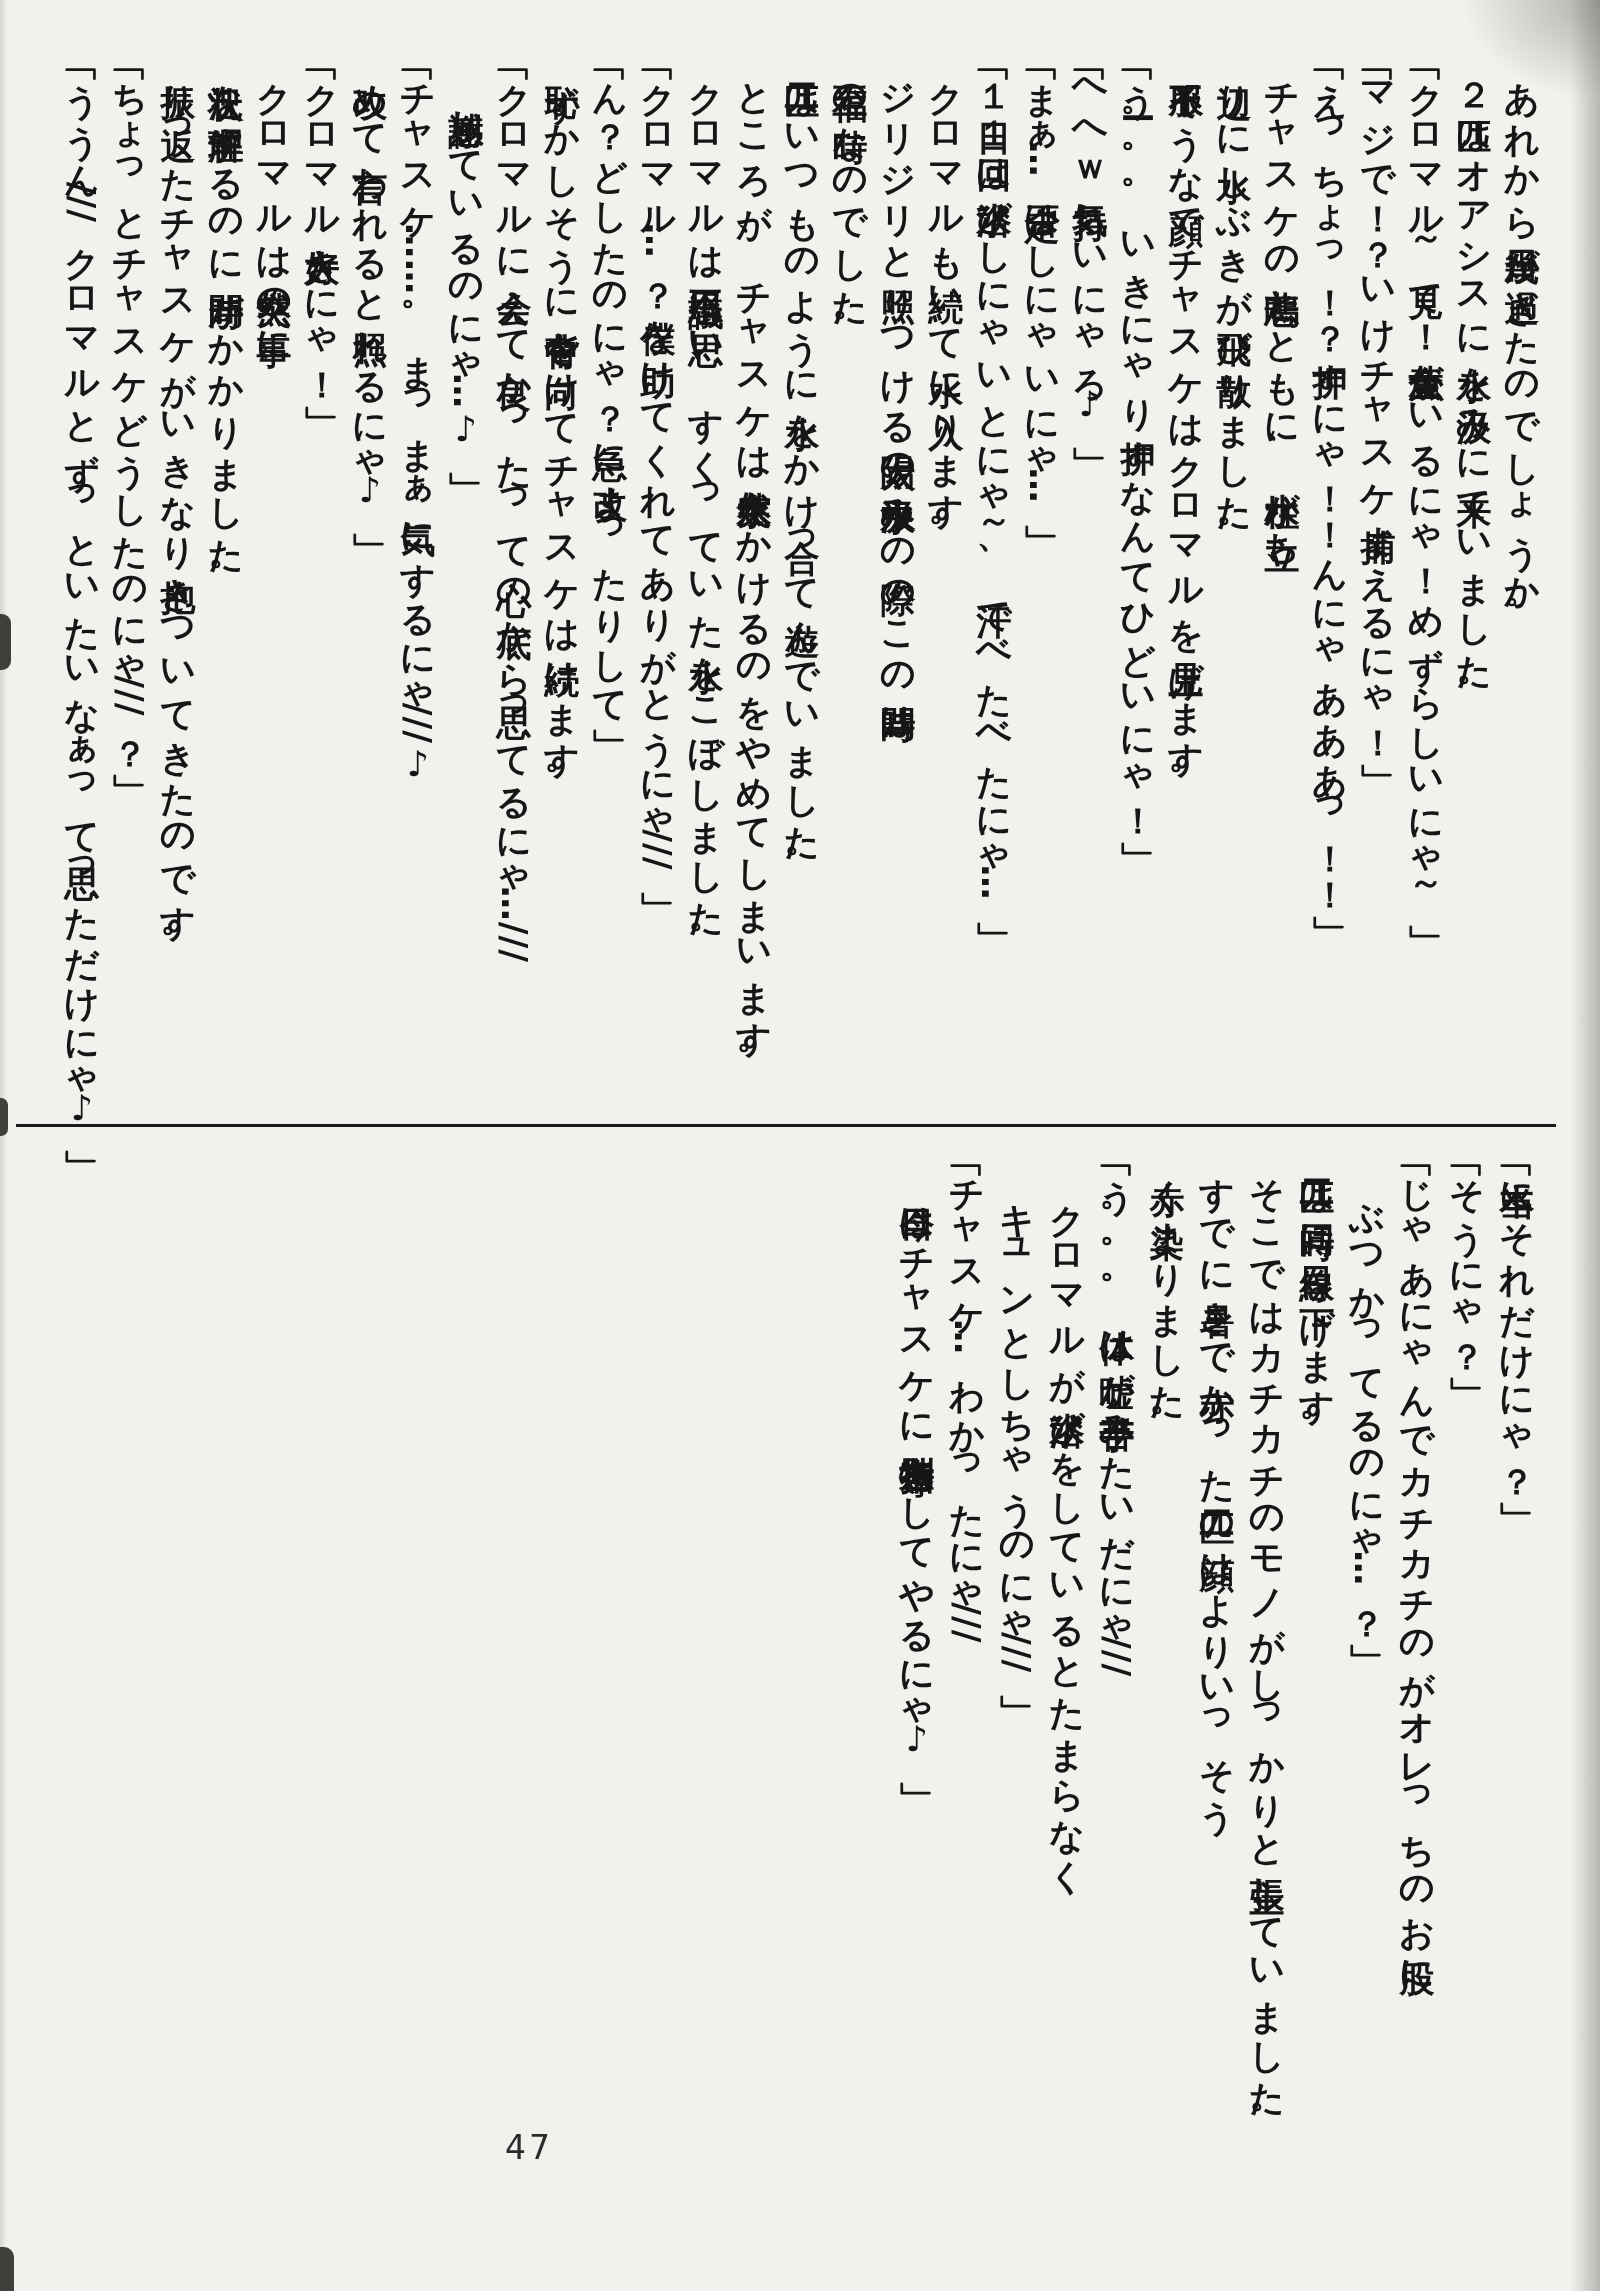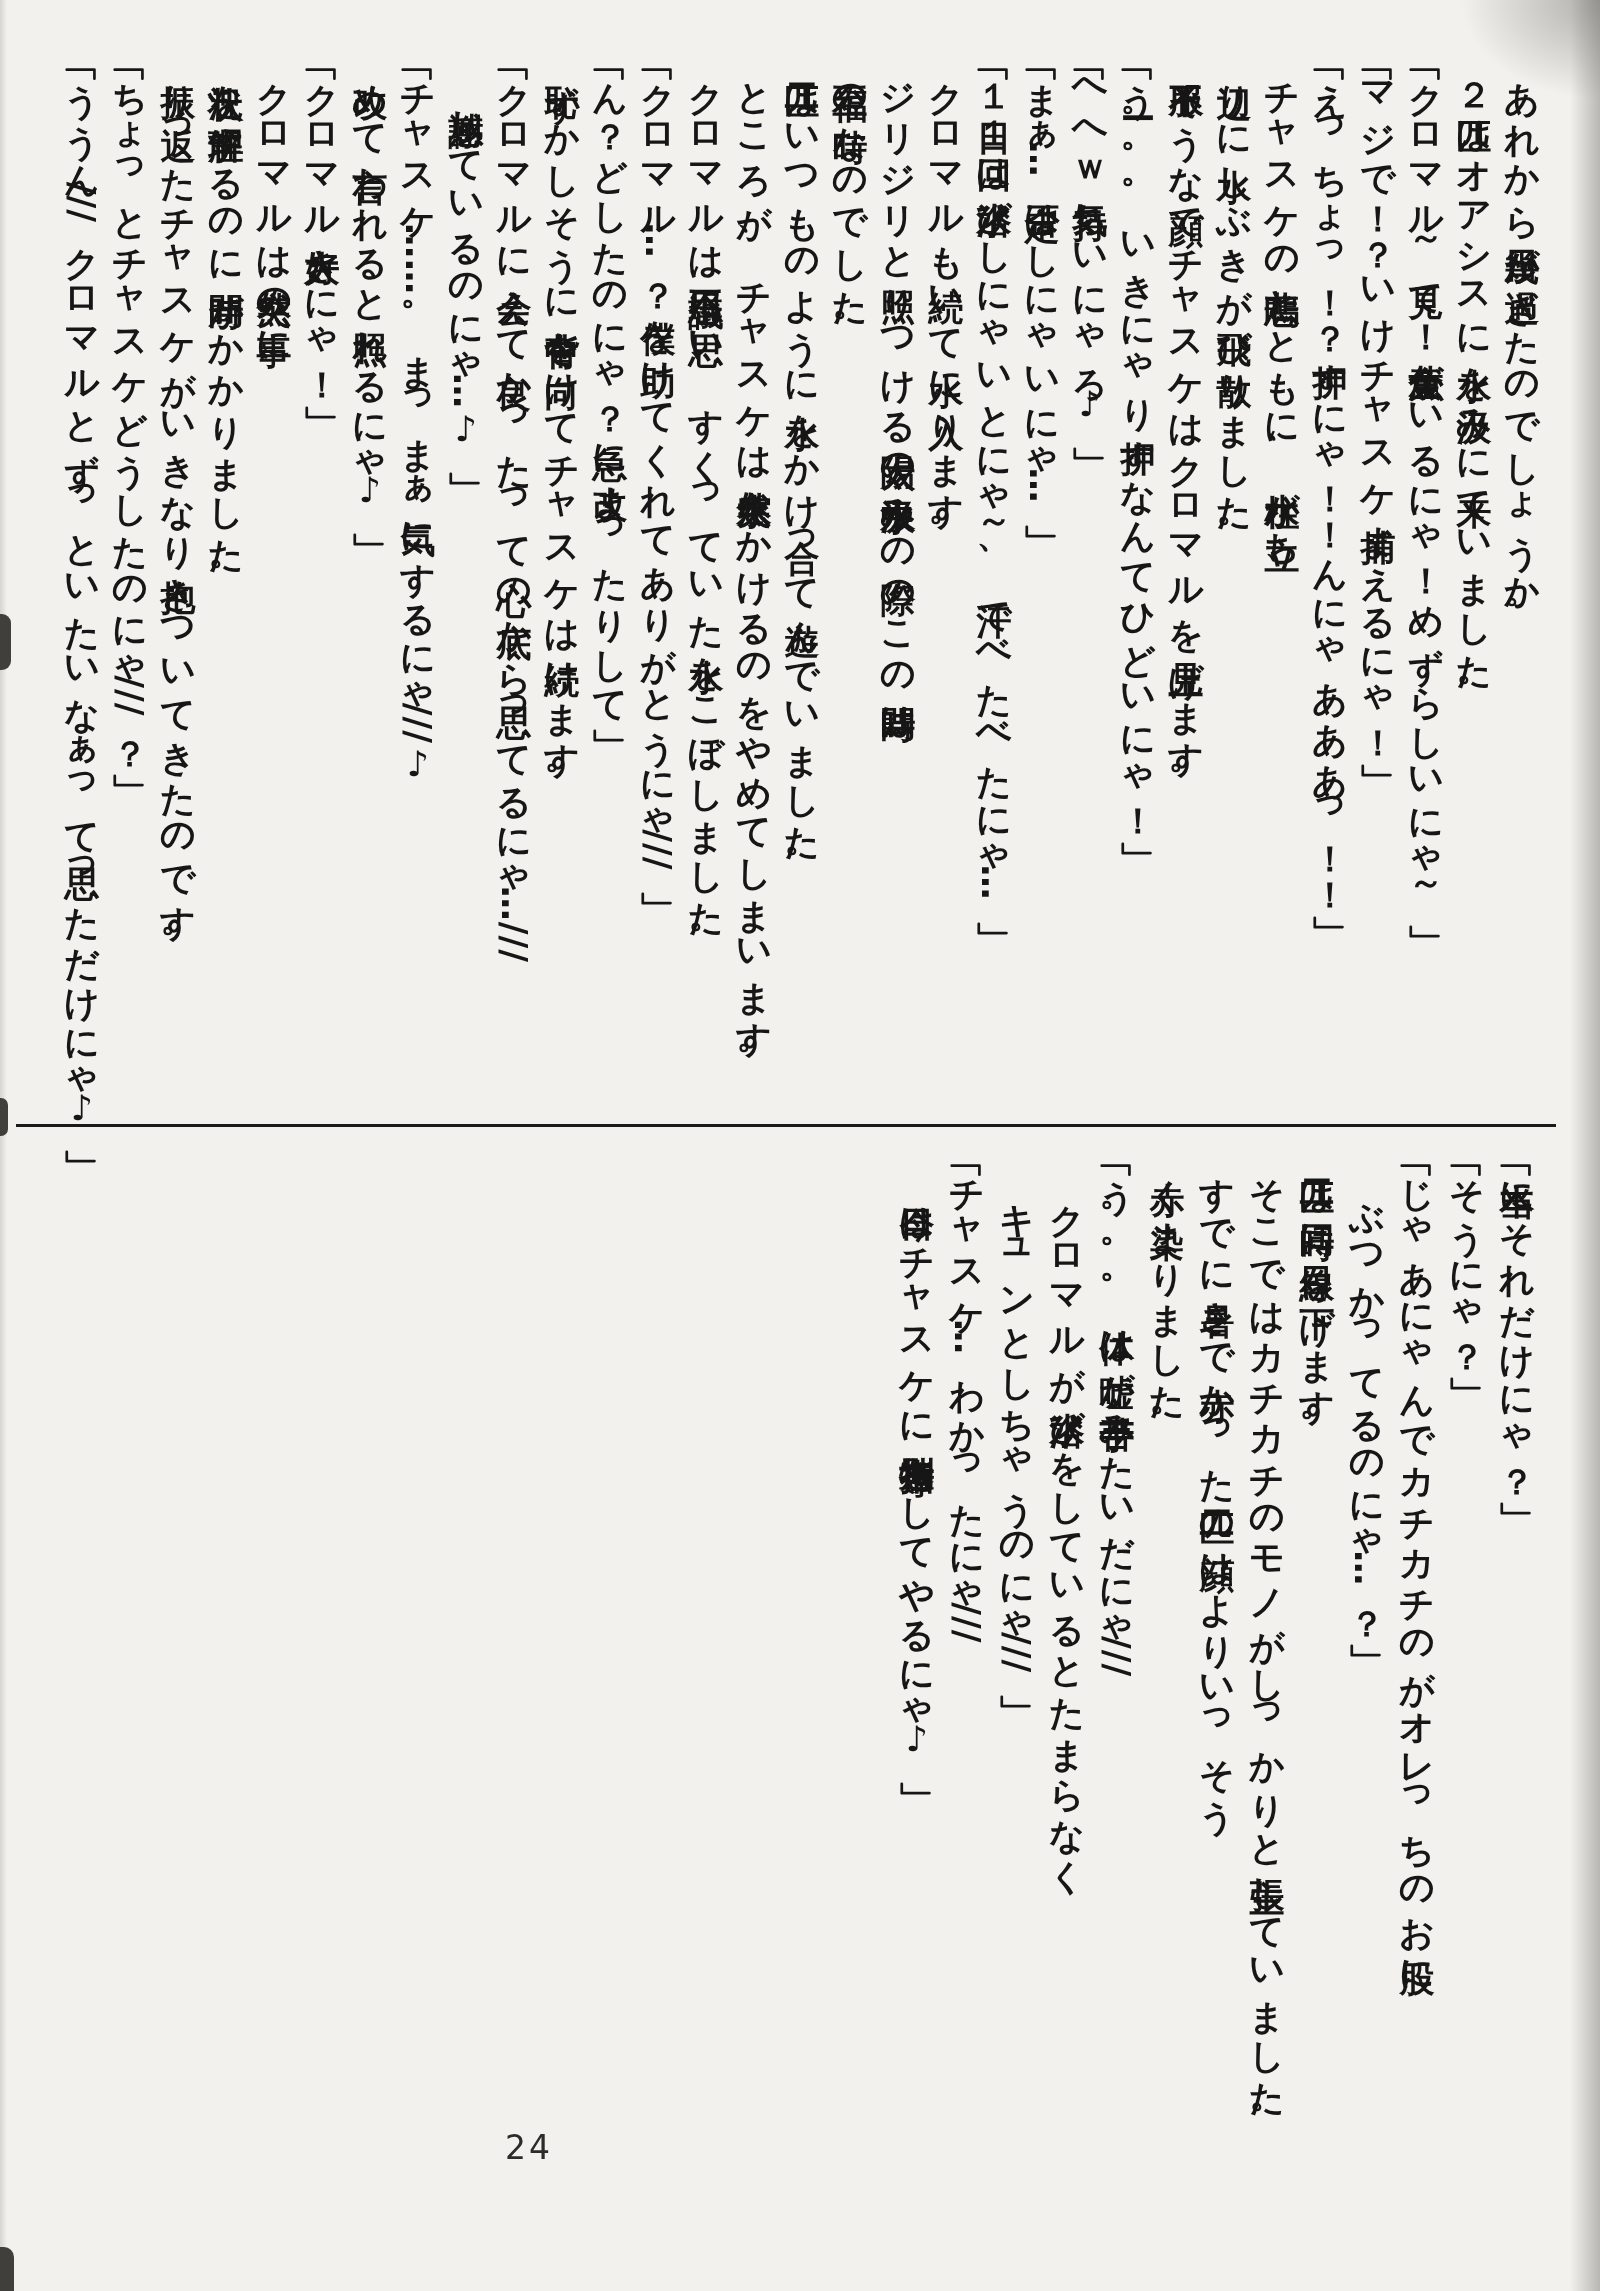--- a/index.html
+++ b/index.html
@@ -132,21 +132,21 @@
     <p>そこではカチカチのモノがしっかりと主張していました。</p>
     <p>すでに暑さで赤かった二匹の顔はよりいっそう</p>
     <p>赤く染まりました。</p>
     <p>「う。。。体は嘘が苦手みたいだにゃ///</p>
     <p class="indent">クロマルが水浴びをしているとたまらなく</p>
     <p class="indent">キュンとしちゃうのにゃ///」</p>
     <p>「チャスケ…わかったにゃ///</p>
     <p class="indent">今日はチャスケに特別指導をしてやるにゃ♪」</p>
   </div>
 
-  <div class="page-number">24</div>
+  <div class="page-number">47</div>
 
   <div class="edge-right"></div>
   <div class="corner-tr"></div>
   <div class="edge-left"></div>
   <div class="blot blot-1"></div>
   <div class="blot blot-2"></div>
   <div class="blot blot-3"></div>
 
 </div>
 

